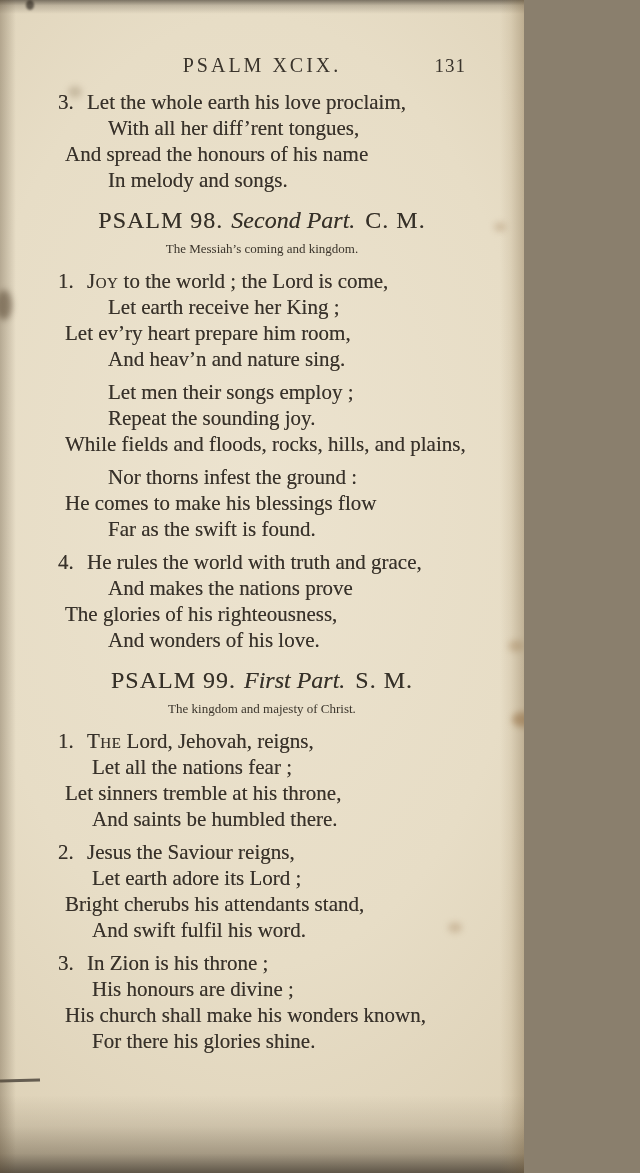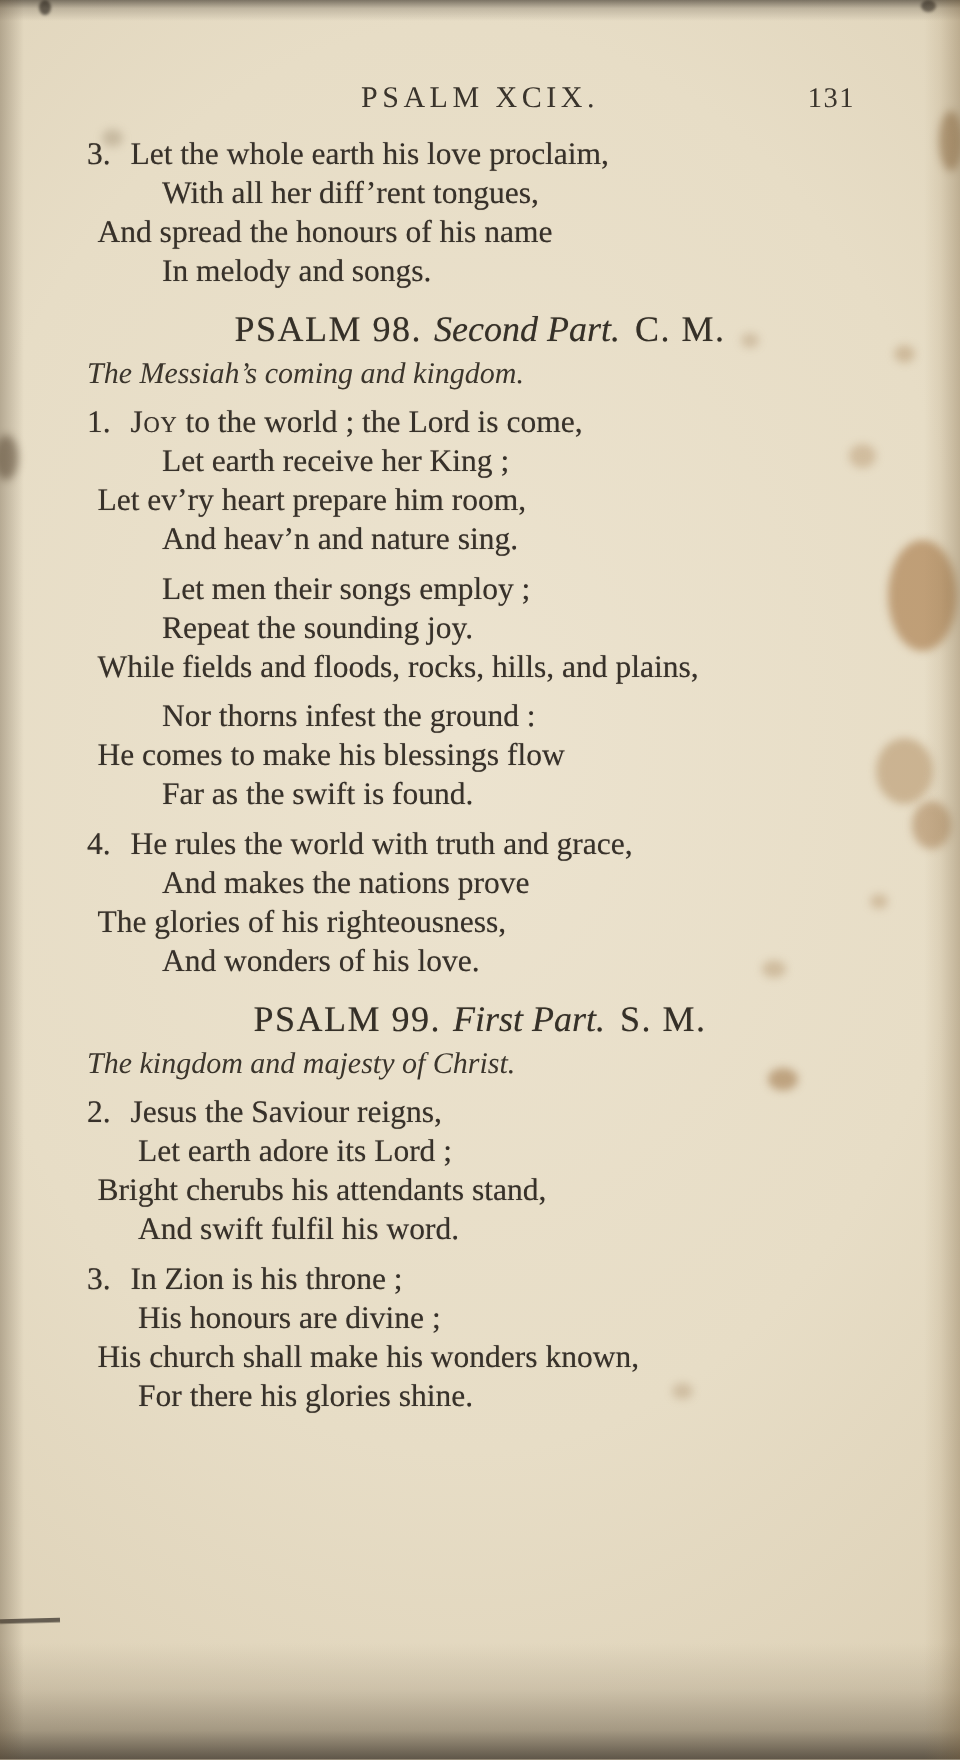--- a/index.html
+++ b/index.html
@@ -6,21 +6,21 @@
     margin: 0;
     padding: 0;
     width: 640px;
     height: 1173px;
     overflow: hidden;
     background: #8a7f6d;
     font-family: "Liberation Serif", "DejaVu Serif", serif;
   }
   .page {
     position: relative;
-    width: 640px;
+    width: 524px;
     height: 1173px;
     background:
       radial-gradient(ellipse 120% 90% at 48% 42%,
         #ece3cf 0%, #e7ddc6 45%, #ded2b8 72%,
         #d2c4a6 92%, #c3b393 100%);
     color: #37312a;
     overflow: hidden;
   }
   .text-block {
     position: relative;
@@ -31,21 +31,21 @@
   .running-header {
     position: relative;
     text-align: center;
     font-size: 20px;
     letter-spacing: 3px;
     margin-bottom: 12px;
     color: #3a342c;
   }
   .page-number {
     position: absolute;
-    right: 12px;
+    right: 0;
     top: 1px;
     letter-spacing: 1px;
     font-size: 19px;
   }
   
   .stanza { margin: 7px 0; }
   .line {
     font-size: 21px;
     line-height: 26px;
     white-space: nowrap;
@@ -68,23 +68,22 @@
     line-height: 30px;
     font-weight: normal;
     margin: 12px 0 0 0;
     color: #353028;
     text-shadow: 0 0 0.5px rgba(55,45,35,0.55);
   }
   .ph-num { letter-spacing: 1px; margin-right: 8px; }
   .ph-part { font-style: italic; margin-right: 10px; }
   .ph-meter { letter-spacing: 1px; }
   .psalm-subtitle {
-    text-align: left;
-    font-style: italic;
-    font-size: 20px;
+    text-align: center;
+    font-size: 13px;
     line-height: 24px;
     margin: 2px 0 5px 0;
     color: #3b352c;
   }
   
   .edge {
     position: absolute;
     pointer-events: none;
     z-index: 2;
   }
@@ -183,20 +182,26 @@
             <div class="line ind-0 has-num"><span class="vnum">4.</span>He rules the world with truth and grace,</div>
             <div class="line ind-2">And makes the nations prove</div>
             <div class="line ind-0">The glories of his righteousness,</div>
             <div class="line ind-2">And wonders of his love.</div>
           </div>
         </div>
         <div class="psalm-section">
           <h2 class="psalm-heading"><span class="ph-num">PSALM 99.</span><span class="ph-part">First Part.</span><span class="ph-meter">S. M.</span></h2>
           <div class="psalm-subtitle">The kingdom and majesty of Christ.</div>
           <div class="stanza">
+            <div class="line ind-0 has-num"><span class="vnum">1.</span><span class="sc">The</span> Lord, Jehovah, reigns,</div>
+            <div class="line ind-1">Let all the nations fear ;</div>
+            <div class="line ind-0">Let sinners tremble at his throne,</div>
+            <div class="line ind-1">And saints be humbled there.</div>
+          </div>
+          <div class="stanza">
             <div class="line ind-0 has-num"><span class="vnum">2.</span>Jesus the Saviour reigns,</div>
             <div class="line ind-1">Let earth adore its Lord ;</div>
             <div class="line ind-0">Bright cherubs his attendants stand,</div>
             <div class="line ind-1">And swift fulfil his word.</div>
           </div>
           <div class="stanza">
             <div class="line ind-0 has-num"><span class="vnum">3.</span>In Zion is his throne ;</div>
             <div class="line ind-1">His honours are divine ;</div>
             <div class="line ind-0">His church shall make his wonders known,</div>
             <div class="line ind-1">For there his glories shine.</div>

